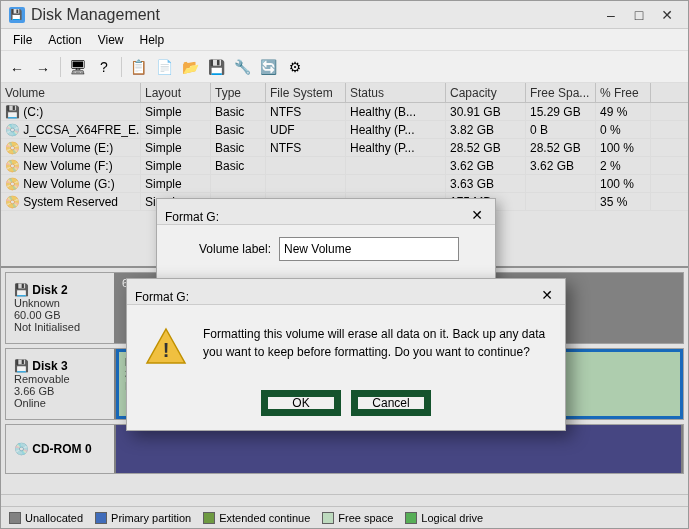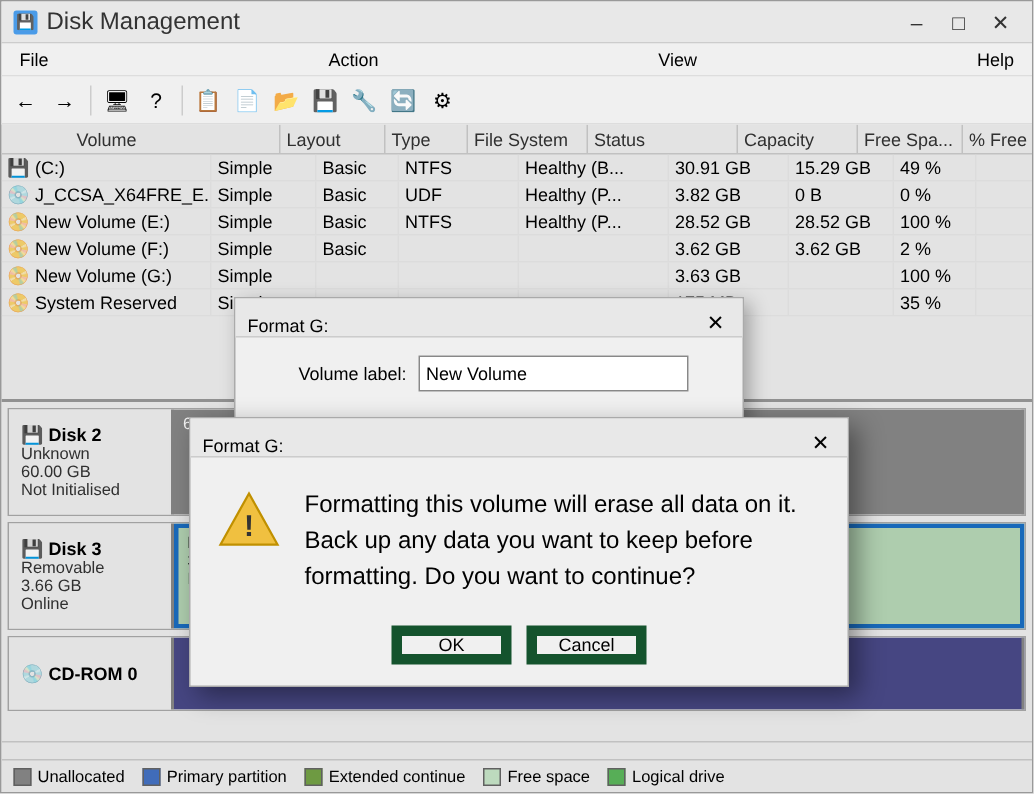--- a/index.html
+++ b/index.html
@@ -75,21 +75,20 @@
     }
 
     
     .menu-bar {
       background: #f0f0f0;
       height: 22px;
       display: flex;
       align-items: center;
       border-bottom: 1px solid #ddd;
       padding: 0 4px;
-      justify-content: space-between;
     }
 
     .menu-item {
       padding: 2px 8px;
       cursor: pointer;
       height: 100%;
       display: flex;
       align-items: center;
     }
 
@@ -132,21 +131,20 @@
       overflow: hidden;
       border-bottom: 2px solid #999;
     }
 
     .table-header {
       display: flex;
       background: #f0f0f0;
       border-bottom: 1px solid #ccc;
       height: 20px;
       align-items: center;
-      padding-left: 46px;
     }
 
     .th {
       padding: 2px 4px;
       border-right: 1px solid #ccc;
       font-weight: normal;
       color: #333;
       overflow: hidden;
       white-space: nowrap;
       height: 100%;
@@ -343,21 +341,21 @@
       align-items: flex-start;
     }
 
     .warning-icon {
       width: 42px;
       height: 42px;
       flex-shrink: 0;
     }
 
     .confirm-message {
-      font-size: 16px;
+      font-size: 12px;
       line-height: 1.5;
       flex: 1;
     }
 
     .confirm-buttons {
       display: flex;
       justify-content: center;
       gap: 10px;
       padding: 8px 18px 14px 18px;
     }

